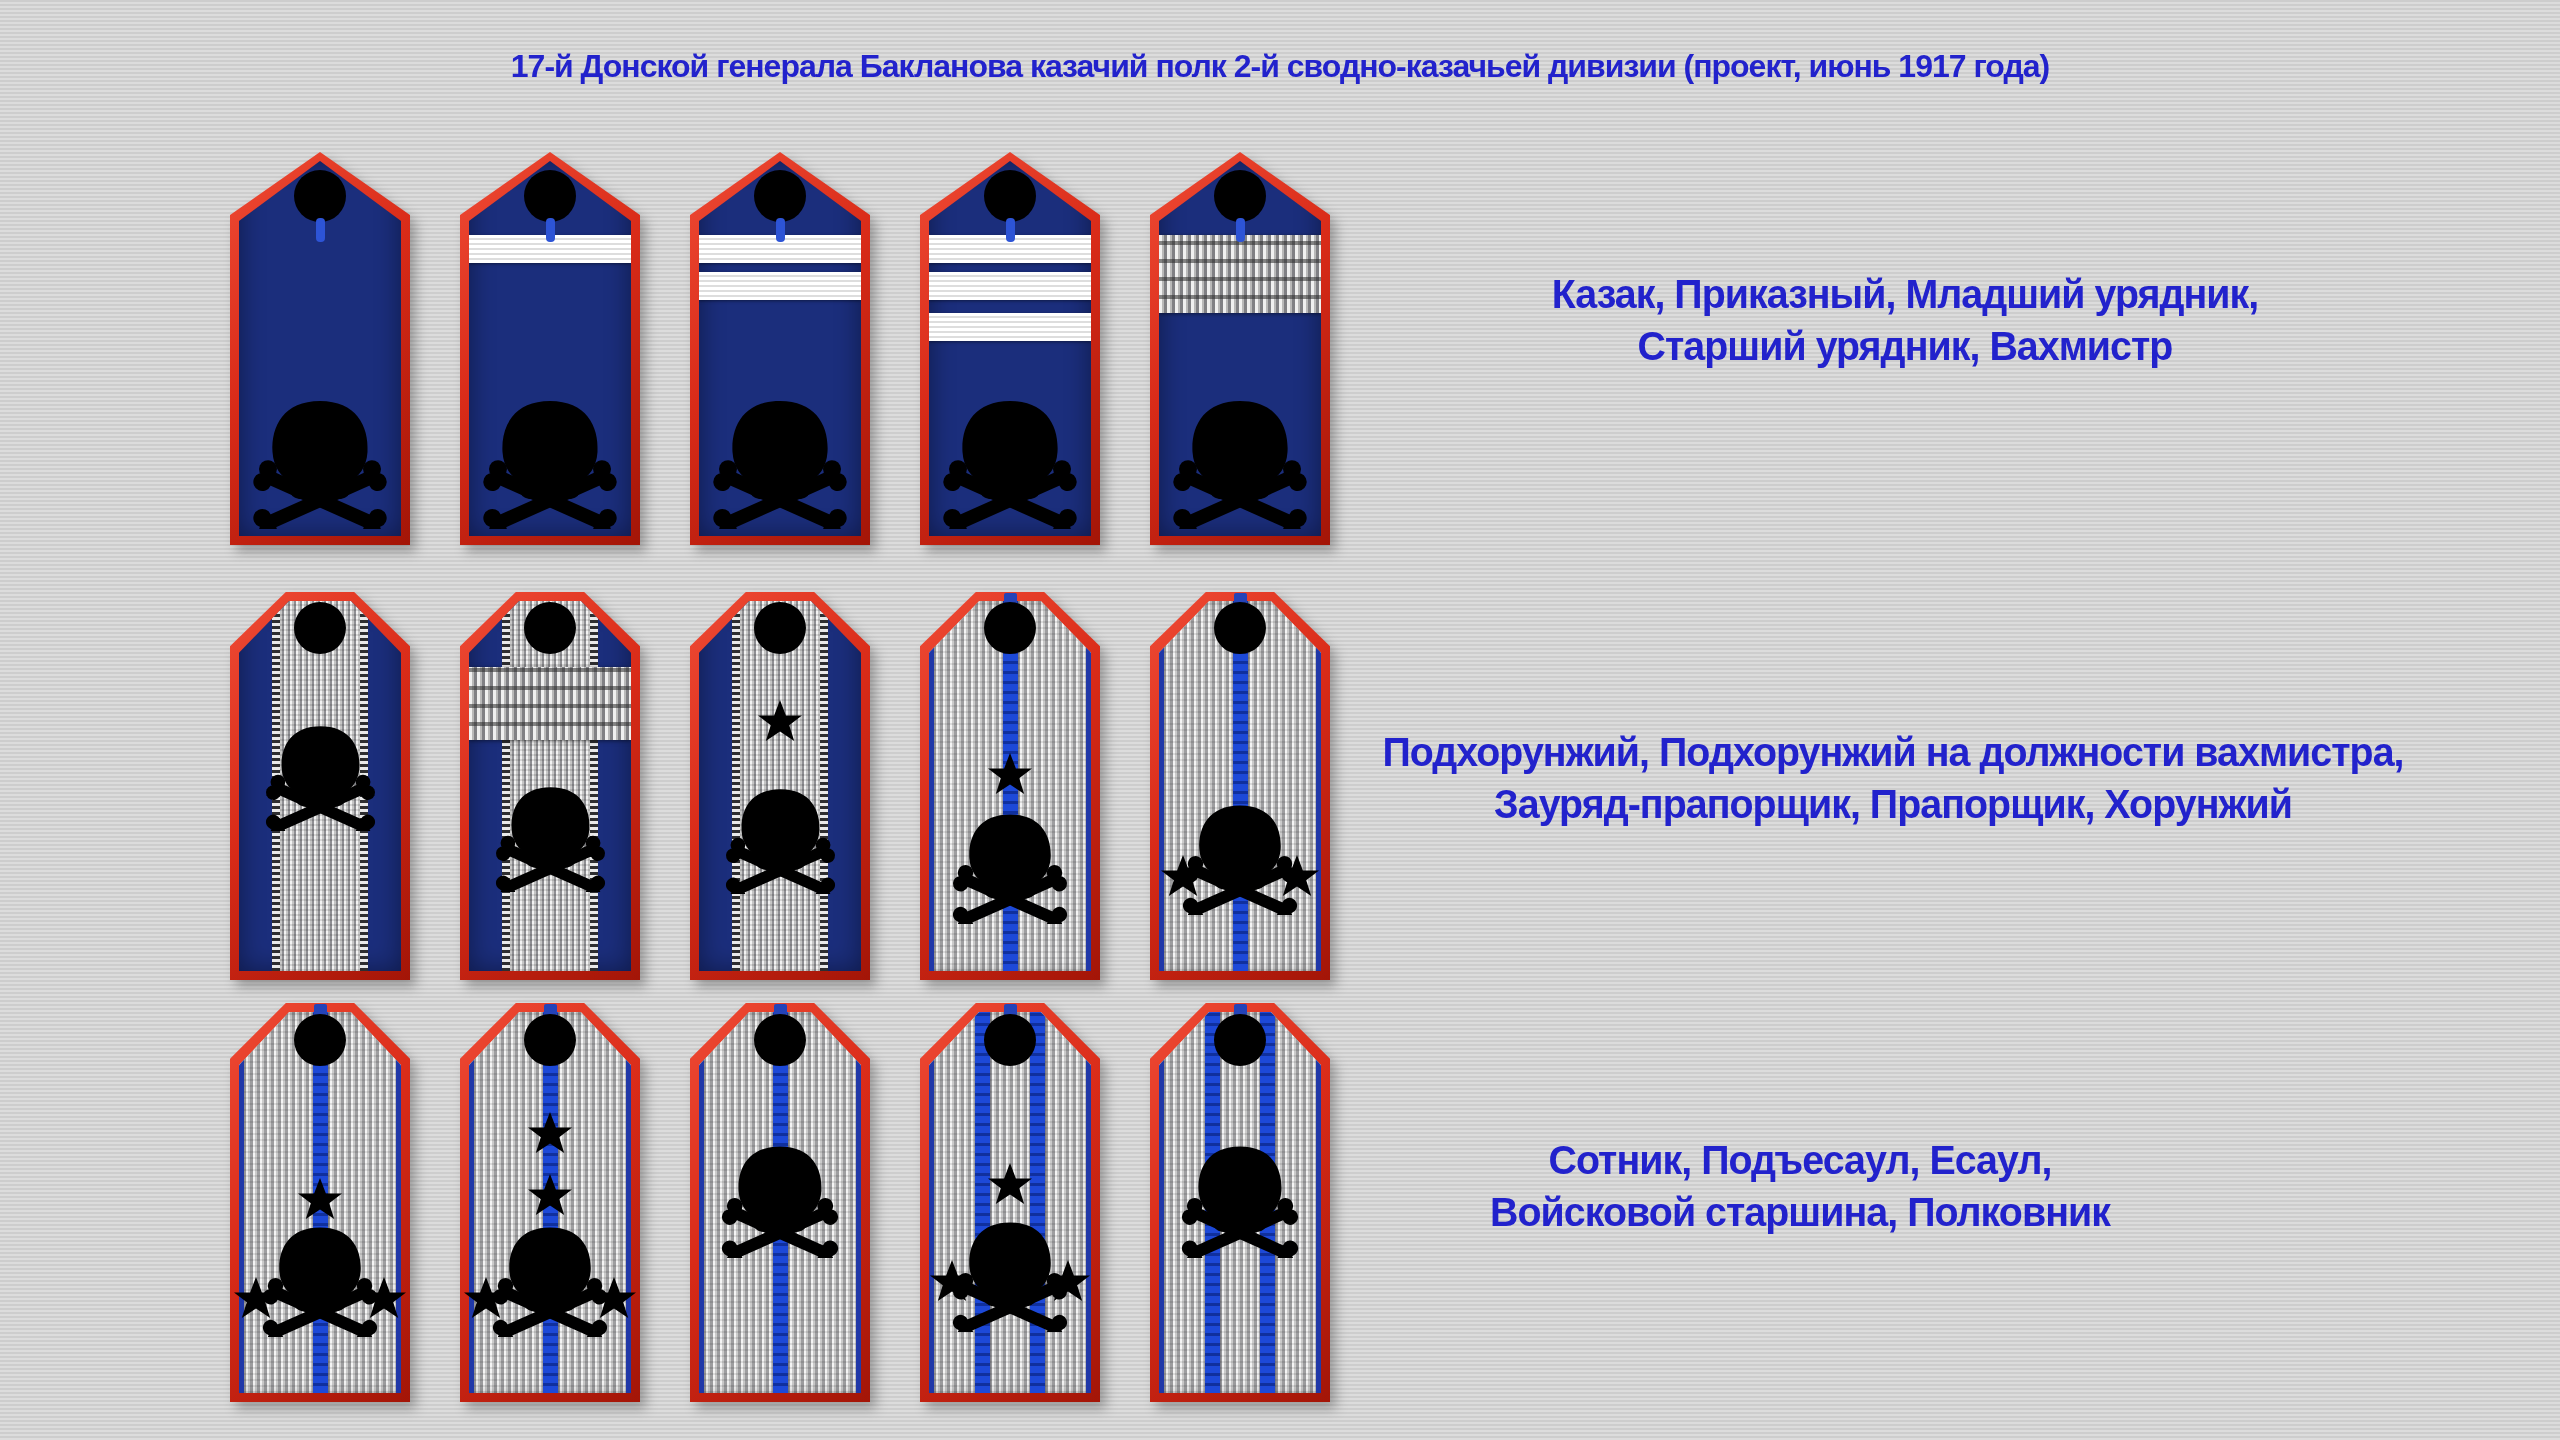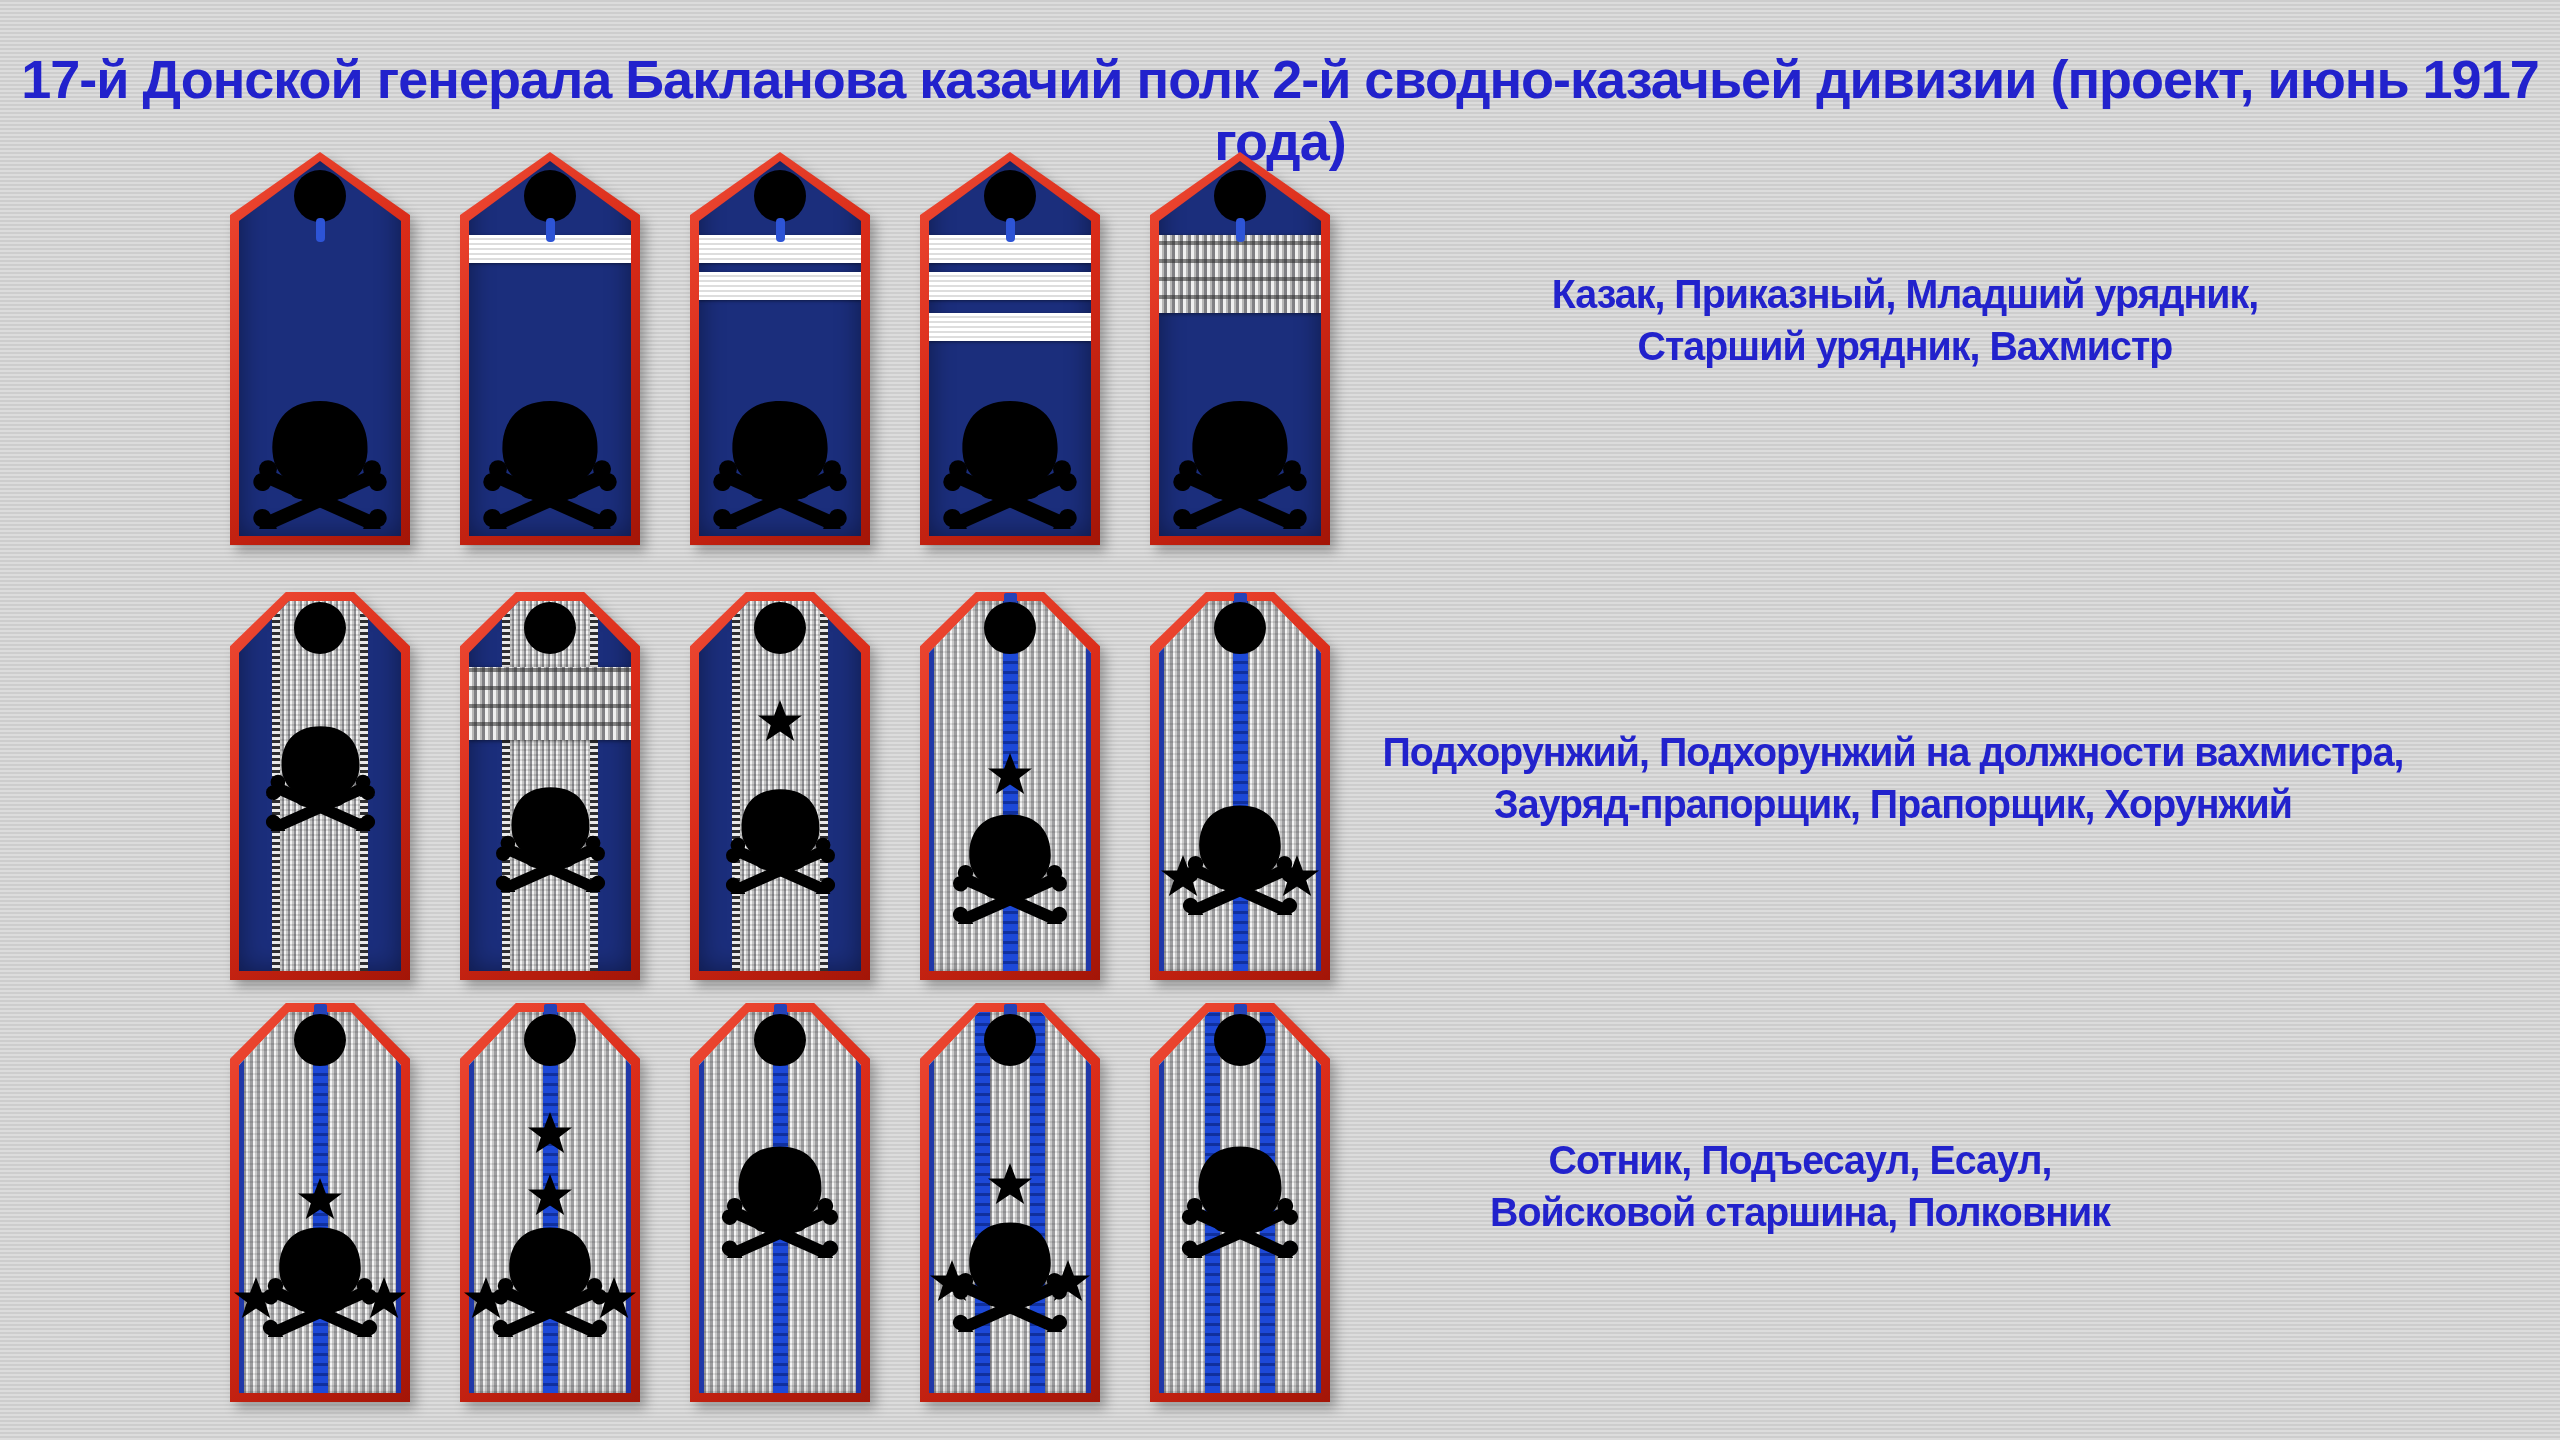--- a/index.html
+++ b/index.html
@@ -8,21 +8,21 @@
     font-family:"Liberation Sans", sans-serif;
     background-color:#d5d5d5;
     background-image:
       repeating-linear-gradient(0deg,#dcdcdc 0 2px,#cdcdcd 2px 4px);
   }
   #canvas{position:relative;width:2560px;height:1440px;}
 
   
   .title{
     position:absolute;left:0;top:48px;width:2560px;
-    text-align:center;font-size:54px;font-weight:bold;
+    text-align:center;font-size:32px;font-weight:bold;
     color:#2222cc;letter-spacing:-1px;
   }
   .rank-label{
     position:absolute;text-align:center;font-size:41px;font-weight:bold;
     color:#2222cc;line-height:52px;letter-spacing:-1px;white-space:nowrap;
     transform:translateX(-50%) scaleX(.96);
   }
   .label-r1{left:1905px;top:268px;}
   .label-r2{left:1893px;top:726px;}
   .label-r3{left:1800px;top:1134px;}

